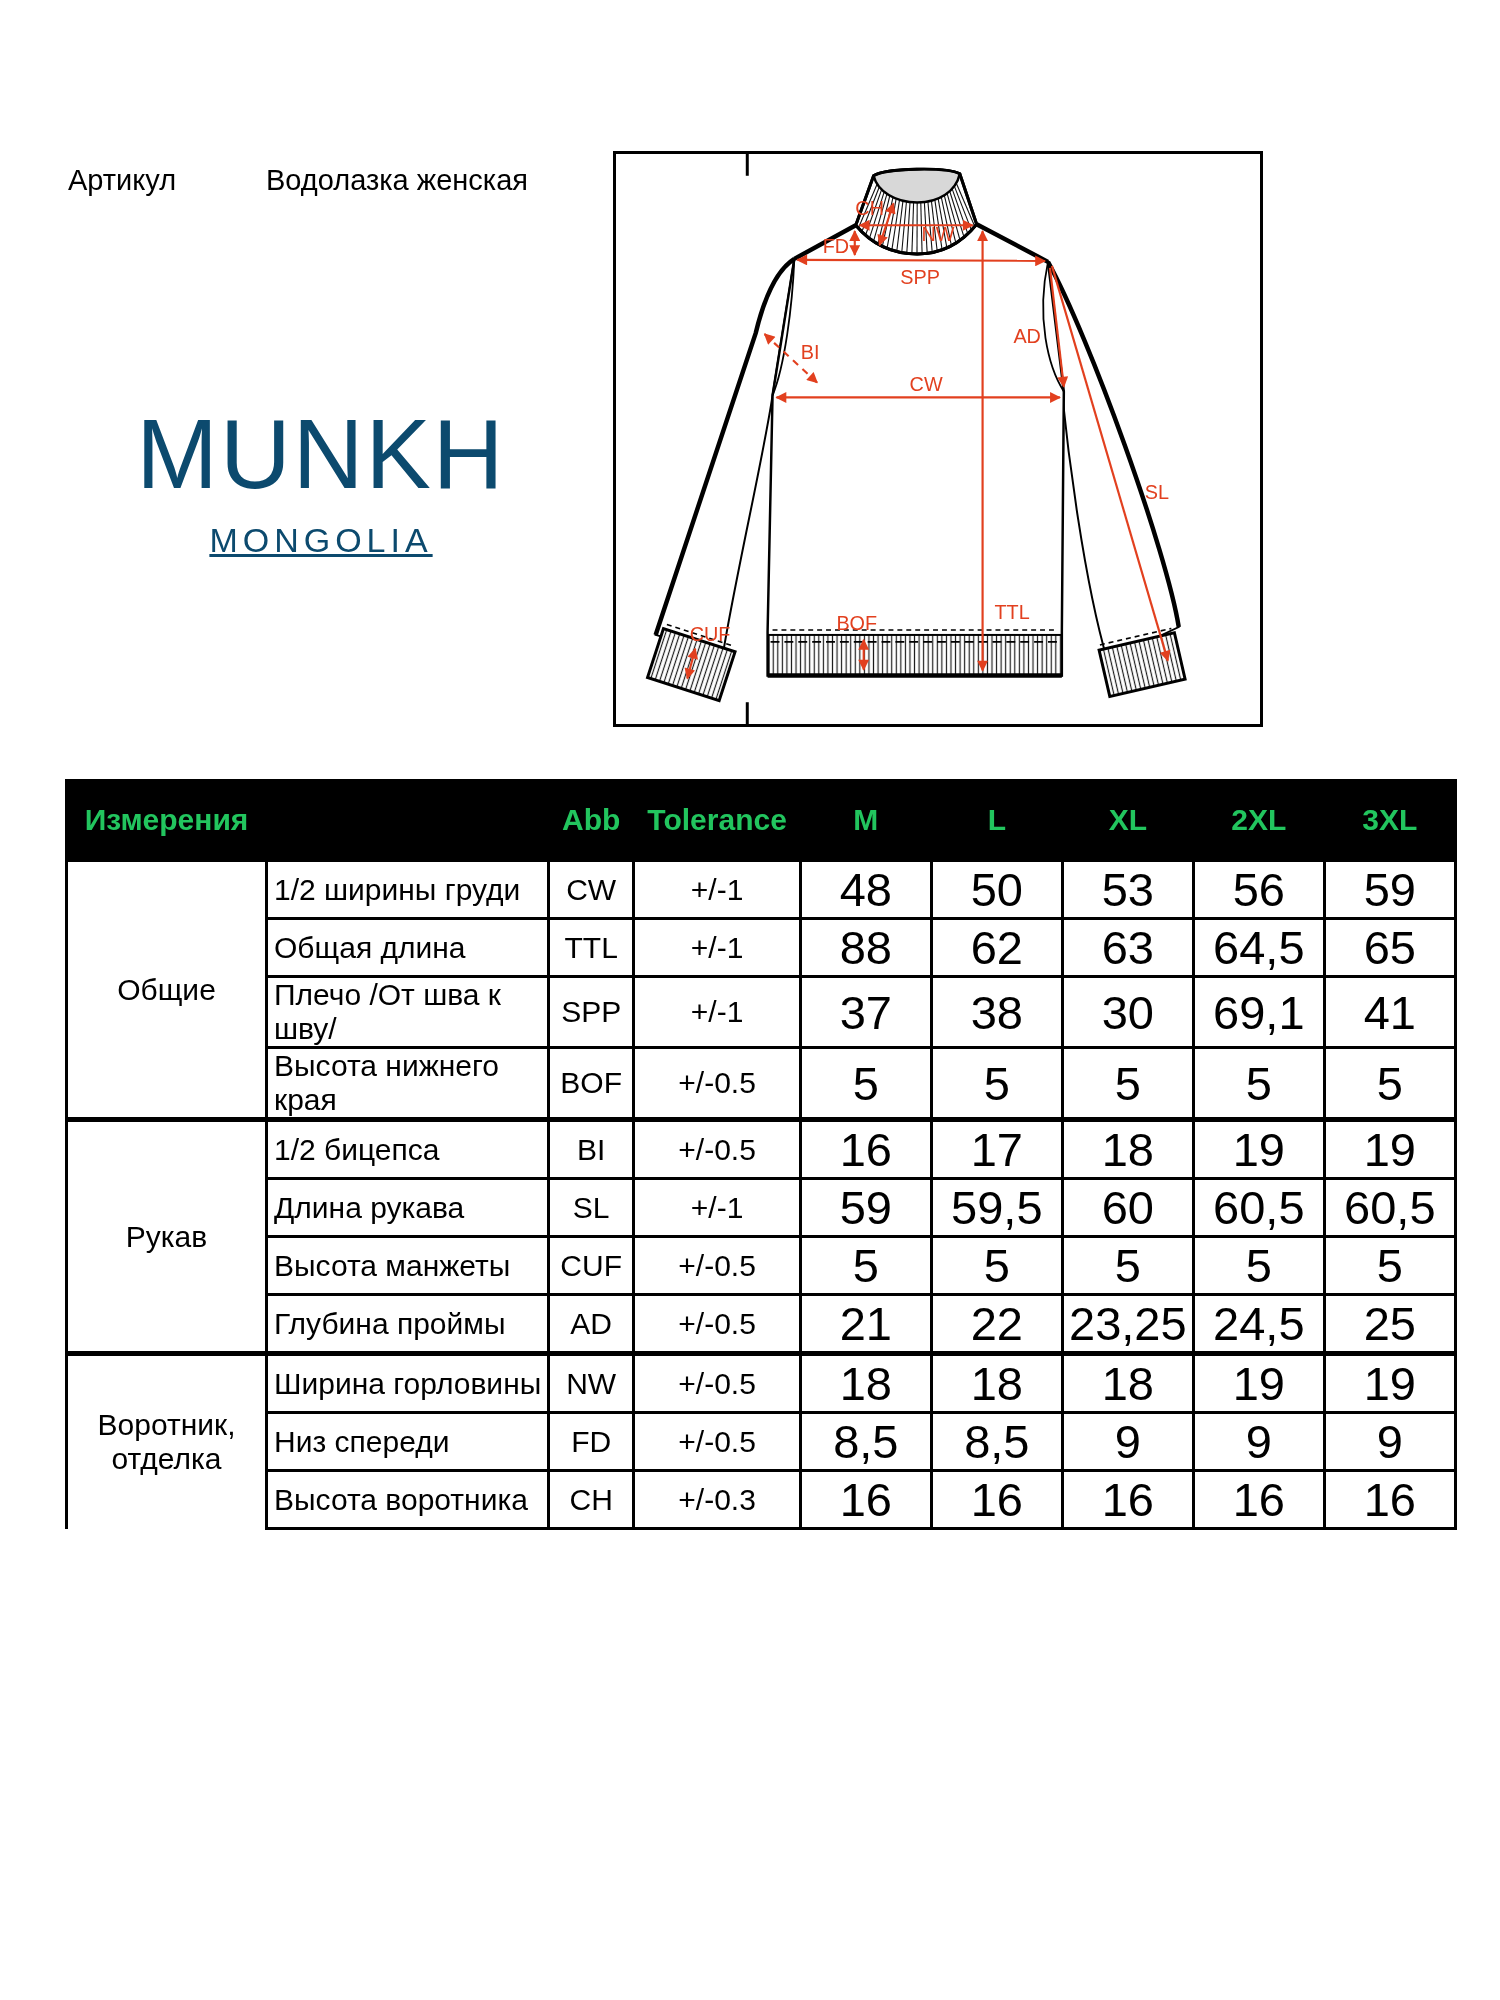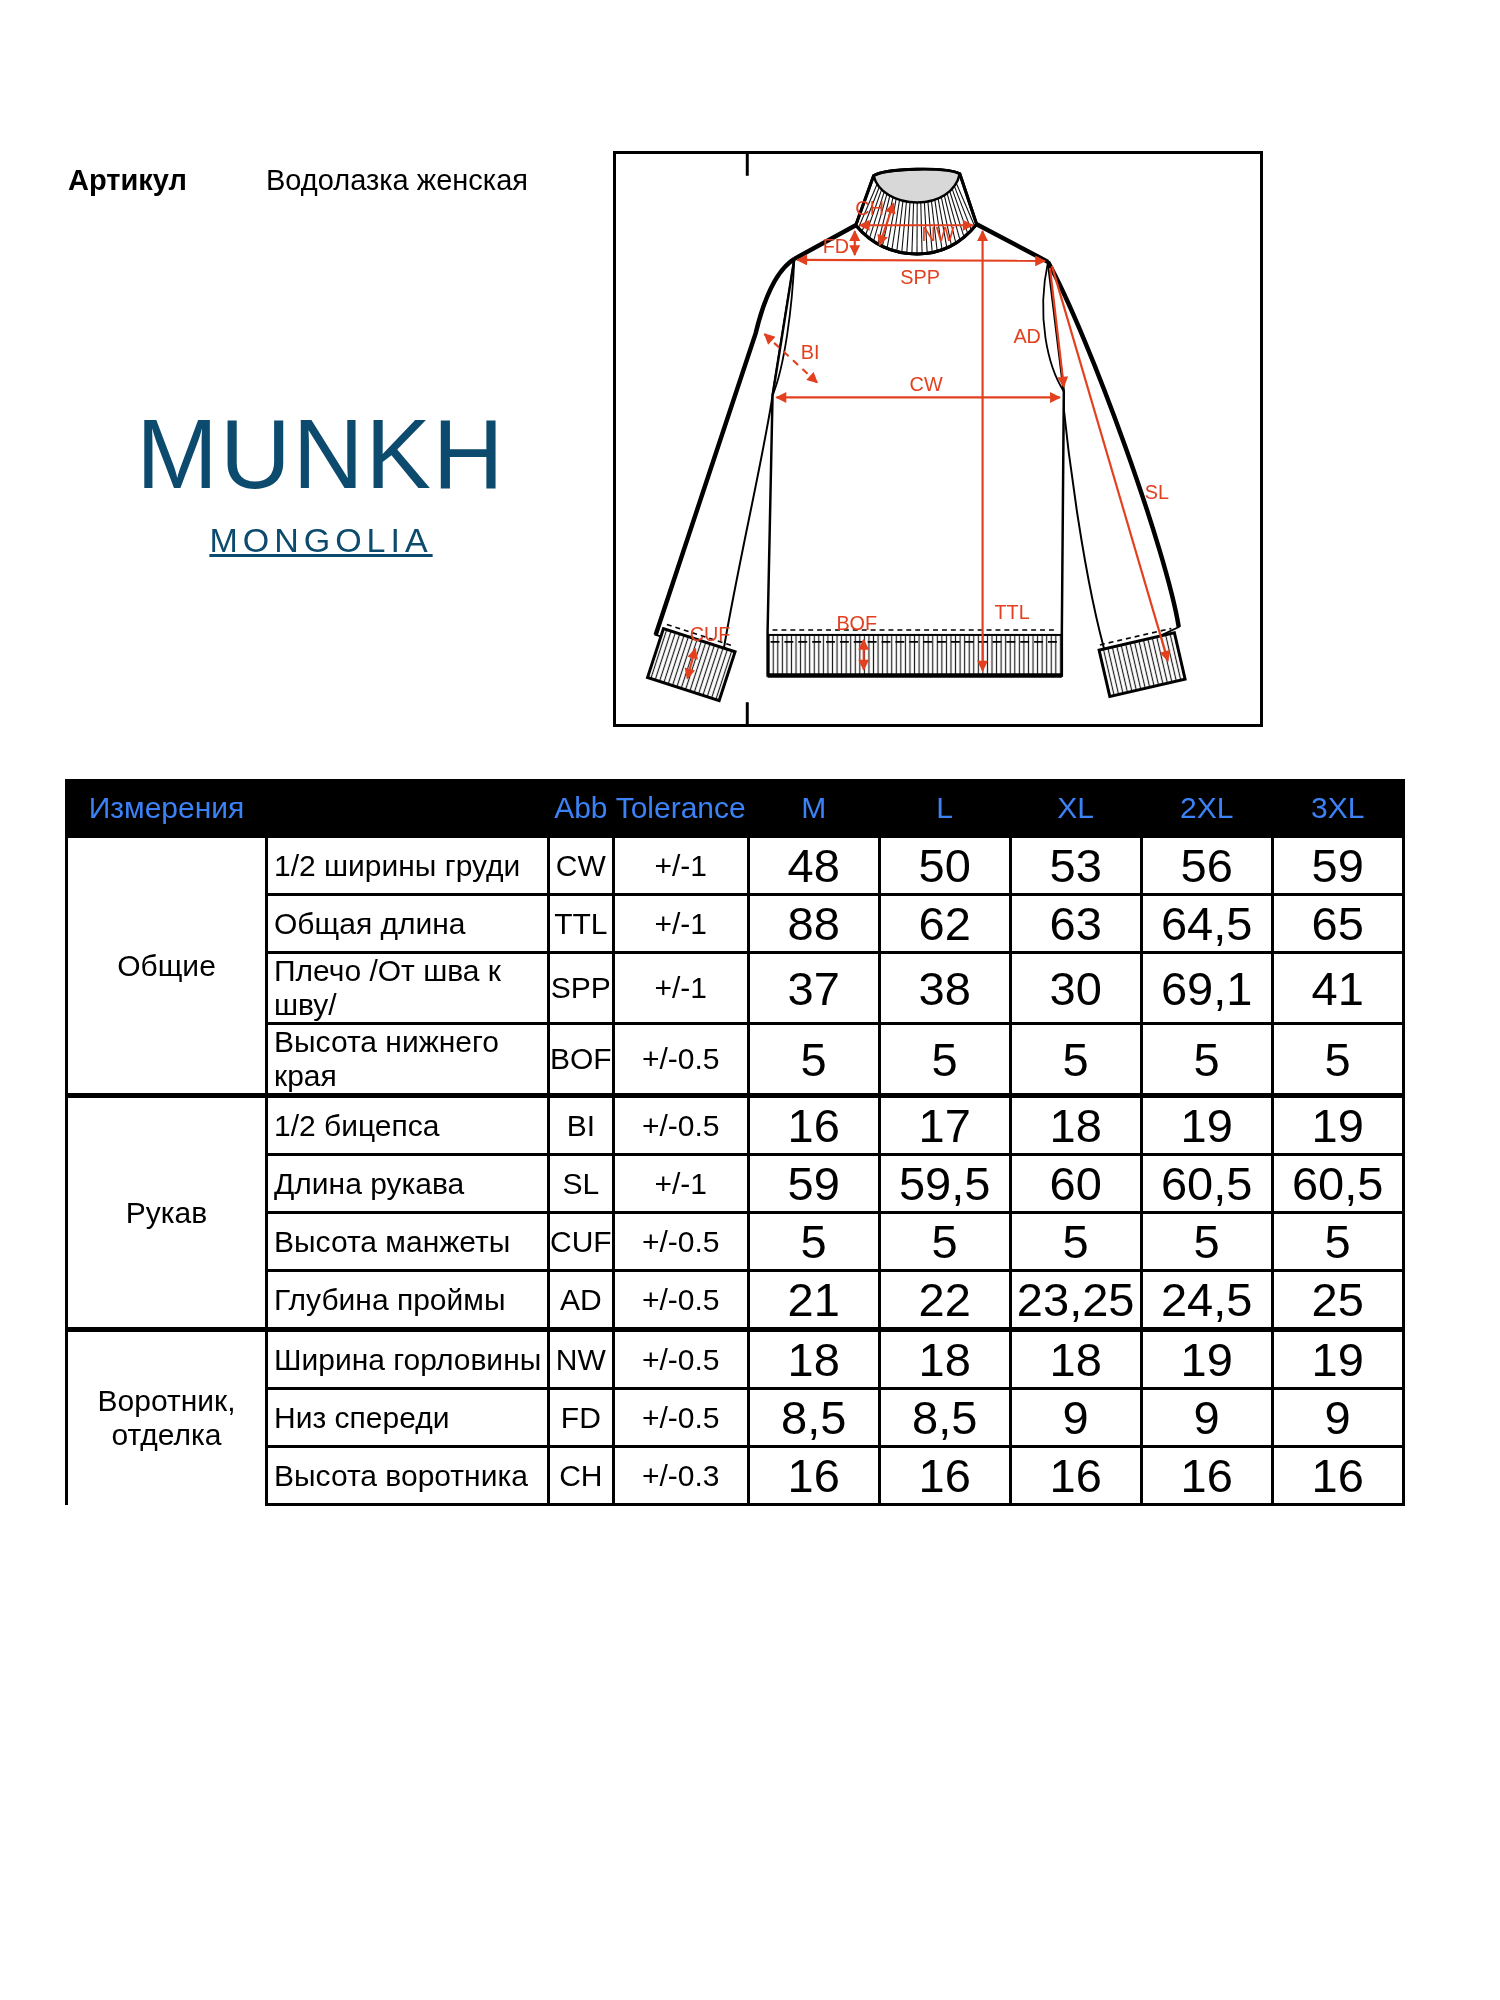--- a/index.html
+++ b/index.html
@@ -1,38 +1,38 @@
 <!DOCTYPE html>
 <html><head>
 <meta charset="utf-8">
 <style>
   html,body{margin:0;padding:0;}
   body{width:1500px;height:2000px;background:#fff;position:relative;
        font-family:"Liberation Sans", sans-serif;color:#000;}
   .abs{position:absolute;}
 
   
-  #article-label{left:68px;top:164px;font-size:29px;font-weight:bold;}
+  #article-label{left:68px;top:164px;font-size:29px;font-weight:normal;}
   #article-value{left:266px;top:164px;font-size:29px;}
 
   
   #logo{left:121px;top:405px;width:400px;text-align:center;color:#0c4a6e;}
   #logo .brand{font-size:98px;line-height:1;letter-spacing:2px;font-weight:400;}
   #logo .sub{font-size:34px;letter-spacing:5px;margin-top:18px;text-decoration:underline;}
 
   
   #diagram{left:613px;top:151px;width:650px;height:576px;border:3px solid #000;
            box-sizing:border-box;background:#fff;}
   #diagram svg{display:block;width:100%;height:100%;}
   .dlabel{fill:#e2401f;font-family:"Liberation Sans",sans-serif;font-size:20px;}
 
   
   #size-table{left:65px;top:779px;border-collapse:collapse;table-layout:fixed;}
-  #size-table th{background:#000;color:#3b82f6;font-weight:normal;font-size:30px;
-                 height:51px;border:3px solid #000;padding:0;}
+  #size-table th{background:#000;color:#22c55e;font-weight:bold;font-size:30px;
+                 height:51px;border:3px solid #000;padding:12px;}
   #size-table td{border:3px solid #000;height:52px;padding:0;text-align:center;
                  font-size:30px;vertical-align:middle;}
   #size-table td.name{text-align:left;padding-left:6px;}
   #size-table td.size{font-size:47px;}
   #size-table td.group{font-size:30px;margin-left:23px;}
   #size-table tr.group-start td{border-top-width:5px;}
   #size-table td.last-group{border-bottom:0;}
 </style>
 </head>
 <body>

